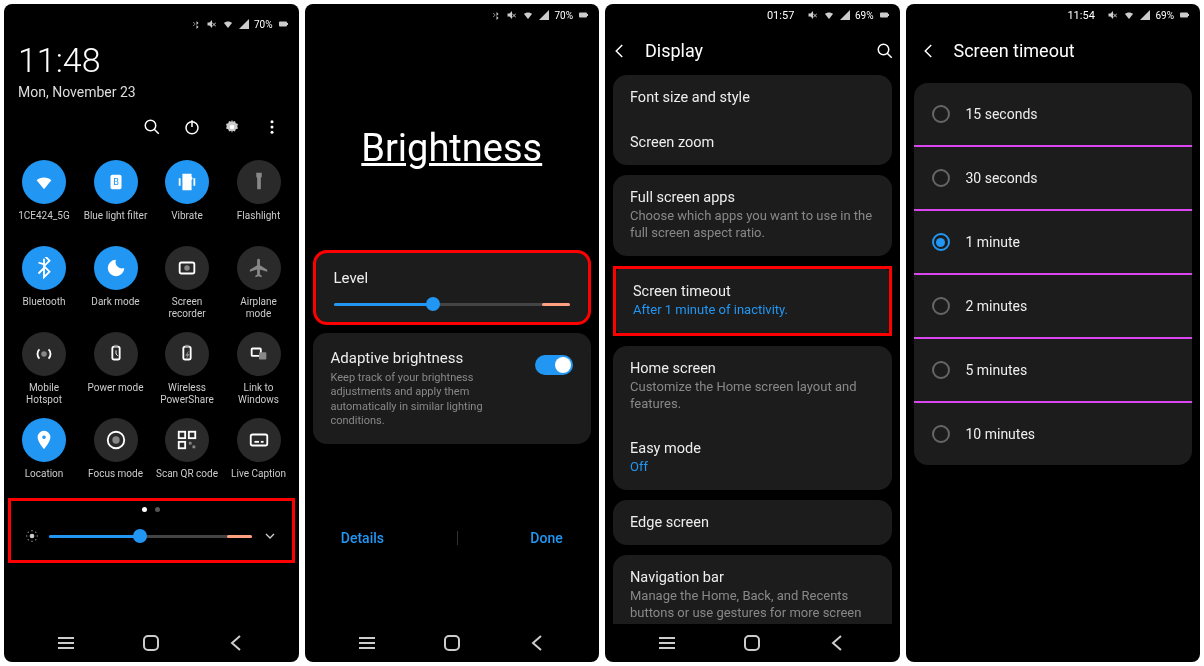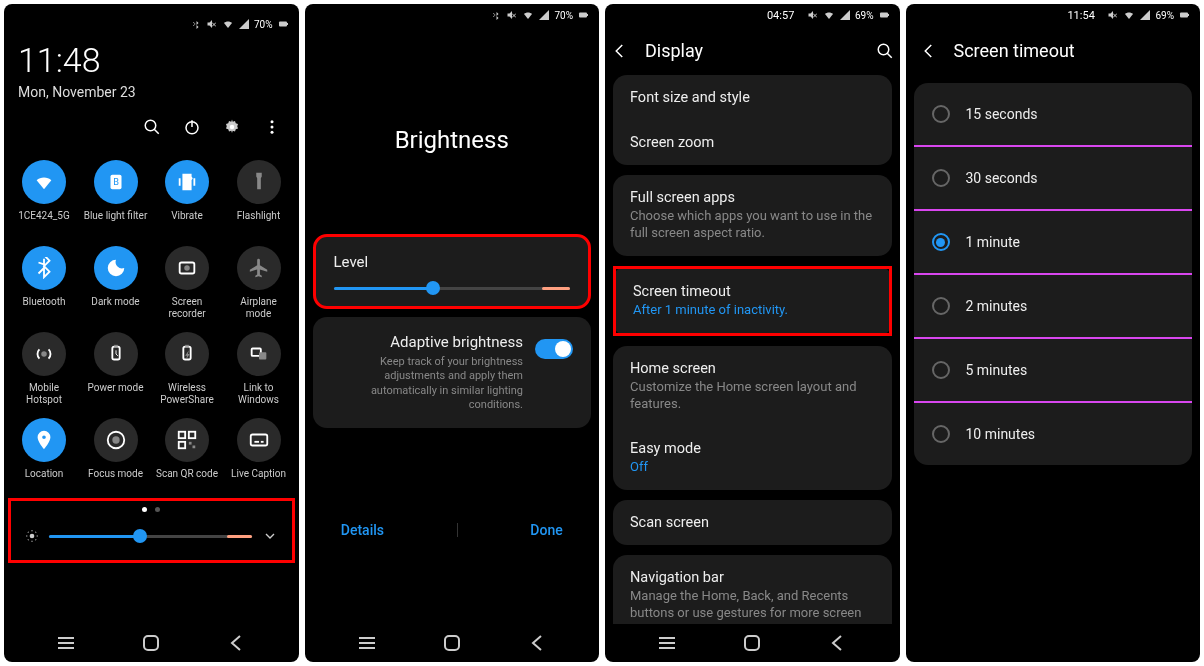--- a/index.html
+++ b/index.html
@@ -34,27 +34,27 @@
 .slider-end { position: absolute; right: 0; top: 0; height: 100%; background: #ffa080; border-radius: 2px; }
 .slider-thumb { position: absolute; width: 14px; height: 14px; background: #2196F3; border-radius: 50%; top: -6px; transform: translateX(-50%); }
 .highlight-box { border: 3px solid #ff0000; }
 .s1-highlight { margin: 0 4px 4px; padding-bottom: 6px; }
 
 
 .nav-bar { display: flex; justify-content: space-around; align-items: center; padding: 10px 20px; margin-top: auto; }
 .nav-btn { width: 26px; height: 18px; cursor: pointer; display: flex; align-items: center; justify-content: center; }
 
 
-.s2-title { font-size: 24px; font-weight: 400; text-align: center; padding: 100px 0 80px; }
+.s2-title { font-size: 38px; font-weight: 400; text-align: center; padding: 100px 0 80px; text-decoration: underline; }
 .s2-card { background: #1c1c1c; border-radius: 14px; margin: 0 8px 8px; padding: 16px 18px; }
 .s2-level-card { border: 3px solid #ff0000; }
 .s2-label { font-size: 15px; color: #eee; margin-bottom: 16px; }
 .s2-adapt-title { font-size: 15px; color: #eee; margin-bottom: 4px; }
 .s2-adapt-desc { font-size: 11px; color: #888; line-height: 1.3; }
-.adapt-row { display: flex; align-items: flex-start; justify-content: space-between; gap: 12px; text-align: right; }
+.adapt-row { display: flex; align-items: flex-start; justify-content: space-between; gap: 12px; }
 .toggle { width: 38px; height: 20px; background: #2196F3; border-radius: 10px; position: relative; flex-shrink: 0; margin-top: 6px; }
 .toggle-knob { width: 16px; height: 16px; background: #fff; border-radius: 50%; position: absolute; top: 2px; right: 2px; }
 .s2-footer { display: flex; justify-content: space-around; padding: 16px 0; margin-top: auto; align-items: center; }
 .s2-btn { color: #2196F3; font-size: 14px; font-weight: 500; cursor: pointer; }
 .s2-divider { width: 1px; height: 14px; background: #333; }
 
 
 .s3-header { display: flex; align-items: center; padding: 14px 6px; gap: 16px; }
 .s3-title { font-size: 18px; flex: 1; }
 .s3-settings { padding: 0 8px; flex: 1; overflow: hidden; }
@@ -395,21 +395,21 @@
     <div class="nav-btn">
         <svg width="14" height="18" viewBox="0 0 14 18">
           <polyline points="11,2 3,9 11,16" fill="none" stroke="#ccc" stroke-width="2"></polyline>
         </svg>
       </div>
   </div>
 </div>
 
 <div class="screen s3">
   <div class="status-bar">
-    <span class="status-left">04:57</span>
+    <span class="status-left">01:57</span>
     <span class="status-right">
       <svg class="status-icon" viewBox="0 0 24 24">
           <path fill="#ccc" d="M3 9v6h4l5 5V4L7 9H3m13 3l3-3 1 1-3 3 3 3-1 1-3-3-3 3-1-1 3-3-3-3 1-1 3 3z"></path>
         </svg>
       <svg class="status-icon" viewBox="0 0 24 24">
           <path fill="#ccc" d="M12 20l8-10c-2-2-5-3-8-3s-6 1-8 3l8 10z"></path>
         </svg>
       <svg class="status-icon" viewBox="0 0 24 24">
           <path fill="#ccc" d="M2 22h20V2L2 22z"></path>
         </svg>
@@ -456,21 +456,21 @@
           <div class="s3-item-title">Home screen</div>
           <div class="s3-item-sub">Customize the Home screen layout and features.</div>
         </div>
         <div class="s3-item">
           <div class="s3-item-title">Easy mode</div>
           <div class="s3-item-sub blue">Off</div>
         </div>
       </div>
       <div class="s3-group">
         <div class="s3-item">
-          <div class="s3-item-title">Scan screen</div>
+          <div class="s3-item-title">Edge screen</div>
         </div>
       </div>
       <div class="s3-group">
         <div class="s3-item">
           <div class="s3-item-title">Navigation bar</div>
           <div class="s3-item-sub">Manage the Home, Back, and Recents buttons or use gestures for more screen space.</div>
         </div>
       </div>
       <div class="s3-group">
         <div class="s3-item"></div>

